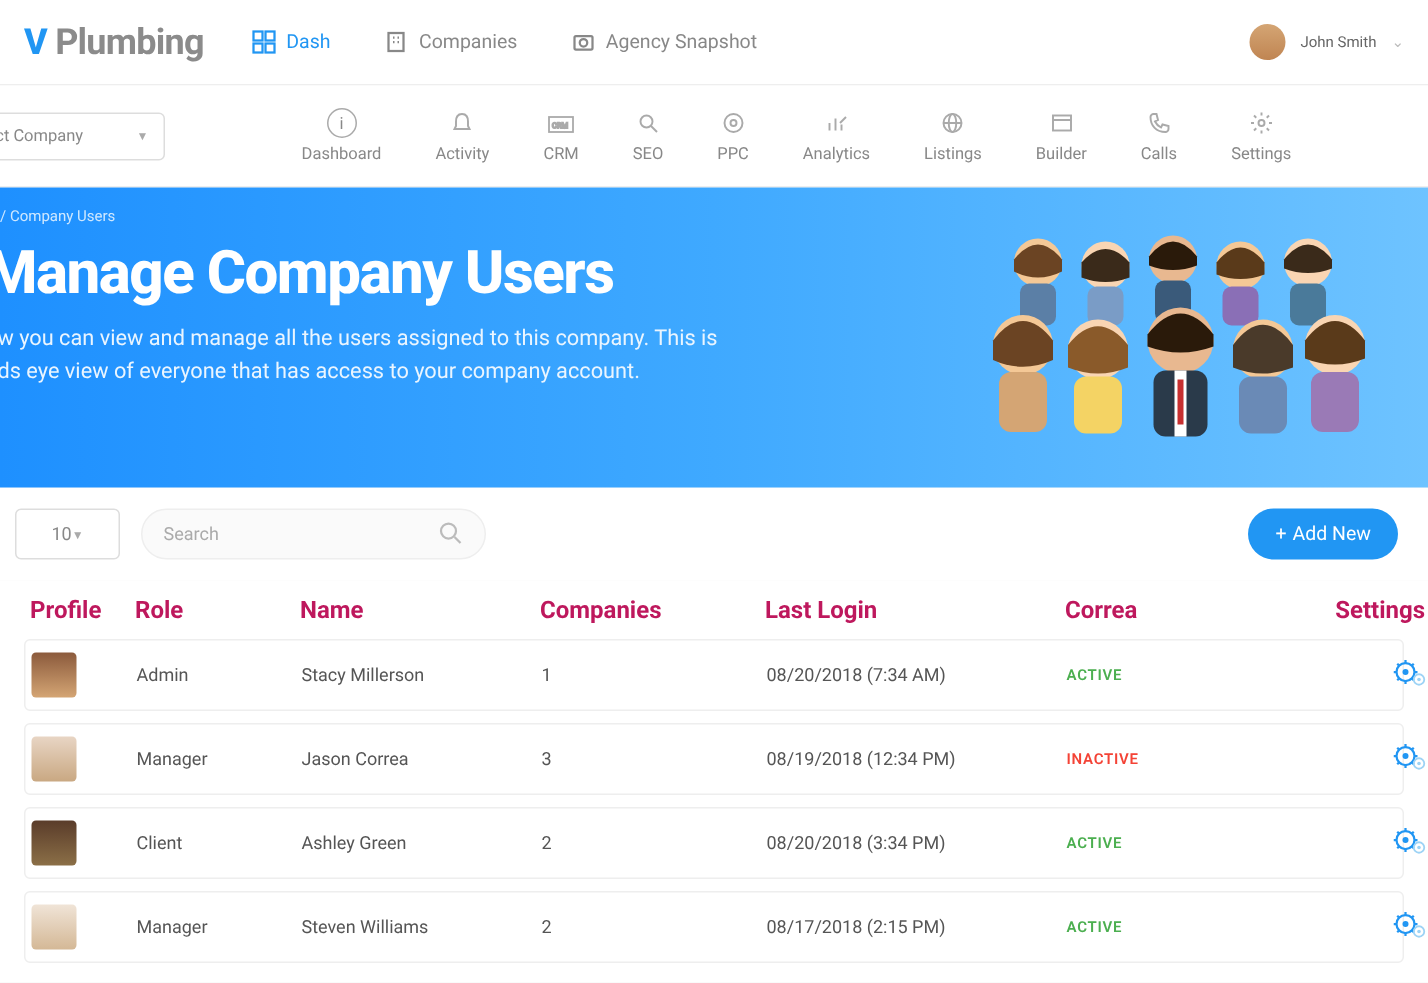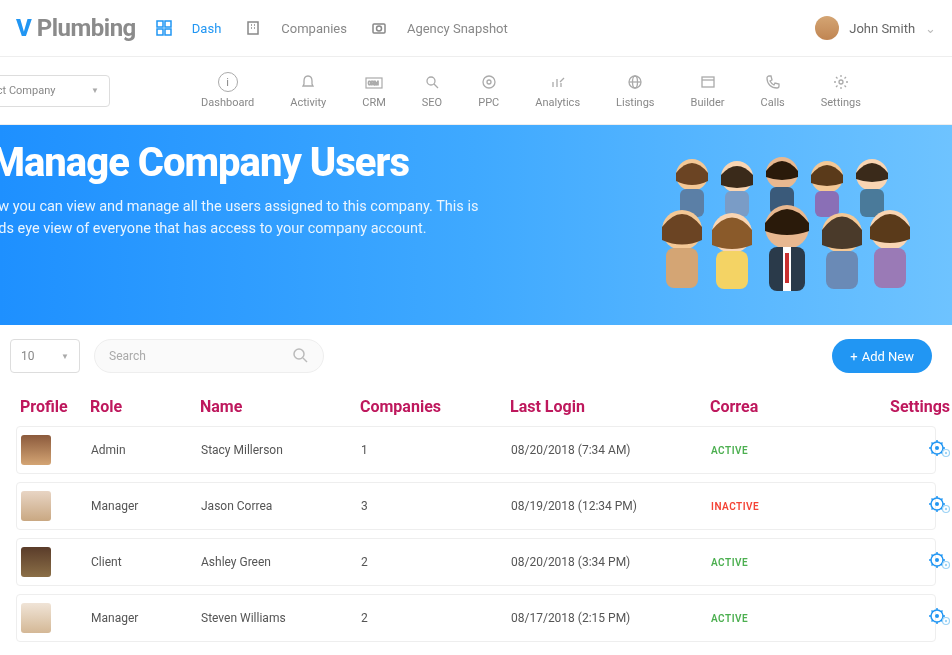--- a/index.html
+++ b/index.html
@@ -3,43 +3,43 @@
 <meta charset="utf-8">
 <style>
 * { margin: 0; padding: 0; box-sizing: border-box; font-family: -apple-system, BlinkMacSystemFont, "Segoe UI", Roboto, sans-serif; }
 body { background: #f5f5f5; width: 952px; height: 655px; overflow: hidden; }
 
 .topbar { background: #fff; height: 57px; display: flex; align-items: center; padding: 0 16px; justify-content: space-between; border-bottom: 1px solid #eee; }
 .topbar-left { display: flex; align-items: center; gap: 20px; }
 .brand { font-size: 24px; font-weight: 700; color: #8b8b8b; letter-spacing: -0.5px; }
 .brand-accent { color: #2196f3; font-weight: 800; }
 .topnav { display: flex; gap: 24px; }
-.topnav-item { display: flex; align-items: center; gap: 20px; font-size: 13px; color: #888; cursor: pointer; }
+.topnav-item { display: flex; align-items: center; gap: 7px; font-size: 13px; color: #888; cursor: pointer; margin-left: 12px; }
 .topnav-item.active { color: #2196f3; }
 .topnav-item .nicon { width: 16px; height: 16px; display: inline-flex; align-items: center; justify-content: center; }
-.user { display: flex; align-items: center; gap: 10px; font-size: 13px; color: #666; }
+.user { display: flex; align-items: center; gap: 10px; font-size: 10px; color: #666; }
 .avatar-sm { width: 24px; height: 24px; border-radius: 50%; background: linear-gradient(#d4a574, #c08552); }
 
 .subbar { background: #fff; height: 68px; display: flex; align-items: center; border-bottom: 1px solid #eee; }
 .company-select { width: 130px; height: 32px; border: 1px solid #ddd; border-radius: 4px; font-size: 11px; color: #888; padding: 0 10px; display: flex; align-items: center; justify-content: space-between; margin-left: -20px; }
 .subnav { display: flex; flex: 1; justify-content: center; gap: 36px; }
 .subnav-item { display: flex; flex-direction: column; align-items: center; gap: 4px; font-size: 11px; color: #888; cursor: pointer; }
 .subnav-item .sicon { width: 20px; height: 20px; border: 1.5px solid #aaa; border-radius: 50%; display: flex; align-items: center; justify-content: center; font-size: 11px; }
 .subnav-item:nth-child(2) .sicon, .subnav-item:nth-child(3) .sicon, .subnav-item:nth-child(4) .sicon,
 .subnav-item:nth-child(5) .sicon, .subnav-item:nth-child(6) .sicon, .subnav-item:nth-child(7) .sicon,
 .subnav-item:nth-child(8) .sicon, .subnav-item:nth-child(9) .sicon, .subnav-item:nth-child(10) .sicon { border-radius: 3px; border: none; }
 
 .hero { background: linear-gradient(90deg, #1e90ff 0%, #3fa9ff 50%, #6ec3ff 100%); color: #fff; padding: 14px 0 30px 0; position: relative; overflow: hidden; height: 200px; }
 .breadcrumb { font-size: 10px; color: #cfe8ff; padding-left: 0; margin-bottom: 8px; }
 .hero h1 { font-size: 40px; font-weight: 800; margin-left: -10px; margin-bottom: 10px; letter-spacing: -1px; }
 .hero p { font-size: 14.5px; line-height: 1.5; max-width: 560px; margin-left: -10px; color: #eaf5ff; }
 .people { position: absolute; right: 40px; top: 20px; width: 260px; height: 160px; }
 
 .toolbar { background: #fff; padding: 14px 20px; display: flex; align-items: center; gap: 14px; }
-.pagesize { width: 70px; height: 34px; border: 1px solid #ddd; border-radius: 4px; display: flex; align-items: center; justify-content: space-between; padding: 0 10px; font-size: 12px; color: #888; margin-left: -10px; }
+.pagesize { width: 70px; height: 34px; border: 1px solid #ddd; border-radius: 4px; display: flex; align-items: center; justify-content: center; padding: 0 10px; font-size: 12px; color: #888; margin-left: -10px; }
 .search { flex: 0 0 230px; height: 34px; border: 1px solid #eee; background: #fafafa; border-radius: 18px; display: flex; align-items: center; padding: 4px 14px; color: #aaa; font-size: 12px; justify-content: space-between; }
 .spacer { flex: 1; }
 .addbtn { background: #2196f3; color: #fff; border: none; border-radius: 18px; height: 34px; padding: 0 18px; font-size: 13px; cursor: pointer; display: flex; align-items: center; gap: 4px; }
 
 .table { padding: 0 16px 16px 16px; background: #fff; }
 .thead { display: grid; grid-template-columns: 60px 100px 150px 140px 190px 130px 100px; gap: 10px; font-size: 16px; font-weight: 700; color: #be185d; padding: 10px 4px; }
 .thead .th:last-child { text-align: right; }
 .trow { display: grid; grid-template-columns: 60px 100px 150px 140px 190px 130px 100px; gap: 10px; align-items: center; border: 1px solid #eee; border-radius: 4px; padding: 8px 4px; margin-bottom: 8px; font-size: 12px; color: #555; }
 .avimg { width: 30px; height: 30px; border-radius: 3px; background: #ddd; }
 .avimg.f1 { background: linear-gradient(#8b5a3c, #d4a574); }
@@ -189,20 +189,21 @@
             <circle cx="8" cy="8" r="2"></circle>
             <path d="M8 1 L8 3 M8 13 L8 15 M1 8 L3 8 M13 8 L15 8 M3 3 L4.5 4.5 M11.5 11.5 L13 13 M3 13 L4.5 11.5 M11.5 4.5 L13 3"></path>
           </svg>
         </div>
         <span>Settings</span>
       </div>
   </div>
 </div>
 
 <div class="hero">
+  <div class="breadcrumb">/ Company Users</div>
   <h1>Manage Company Users</h1>
   <p><span>ow you can view and manage all the users assigned to this company. This is</span><br><span>irds eye view of everyone that has access to your company account.</span></p>
   <div class="people">
     <svg width="260" height="160" viewBox="0 0 260 160">
       <g>
           <circle cx="40" cy="30" r="16" fill="#f4c896"></circle>
           <rect x="28" y="44" width="24" height="28" rx="6" fill="#5b7fa6"></rect>
           <path d="M24 28 Q40 8 56 28 L56 36 Q40 44 24 36 Z" fill="#6b4423"></path>
         </g>
       <g>

